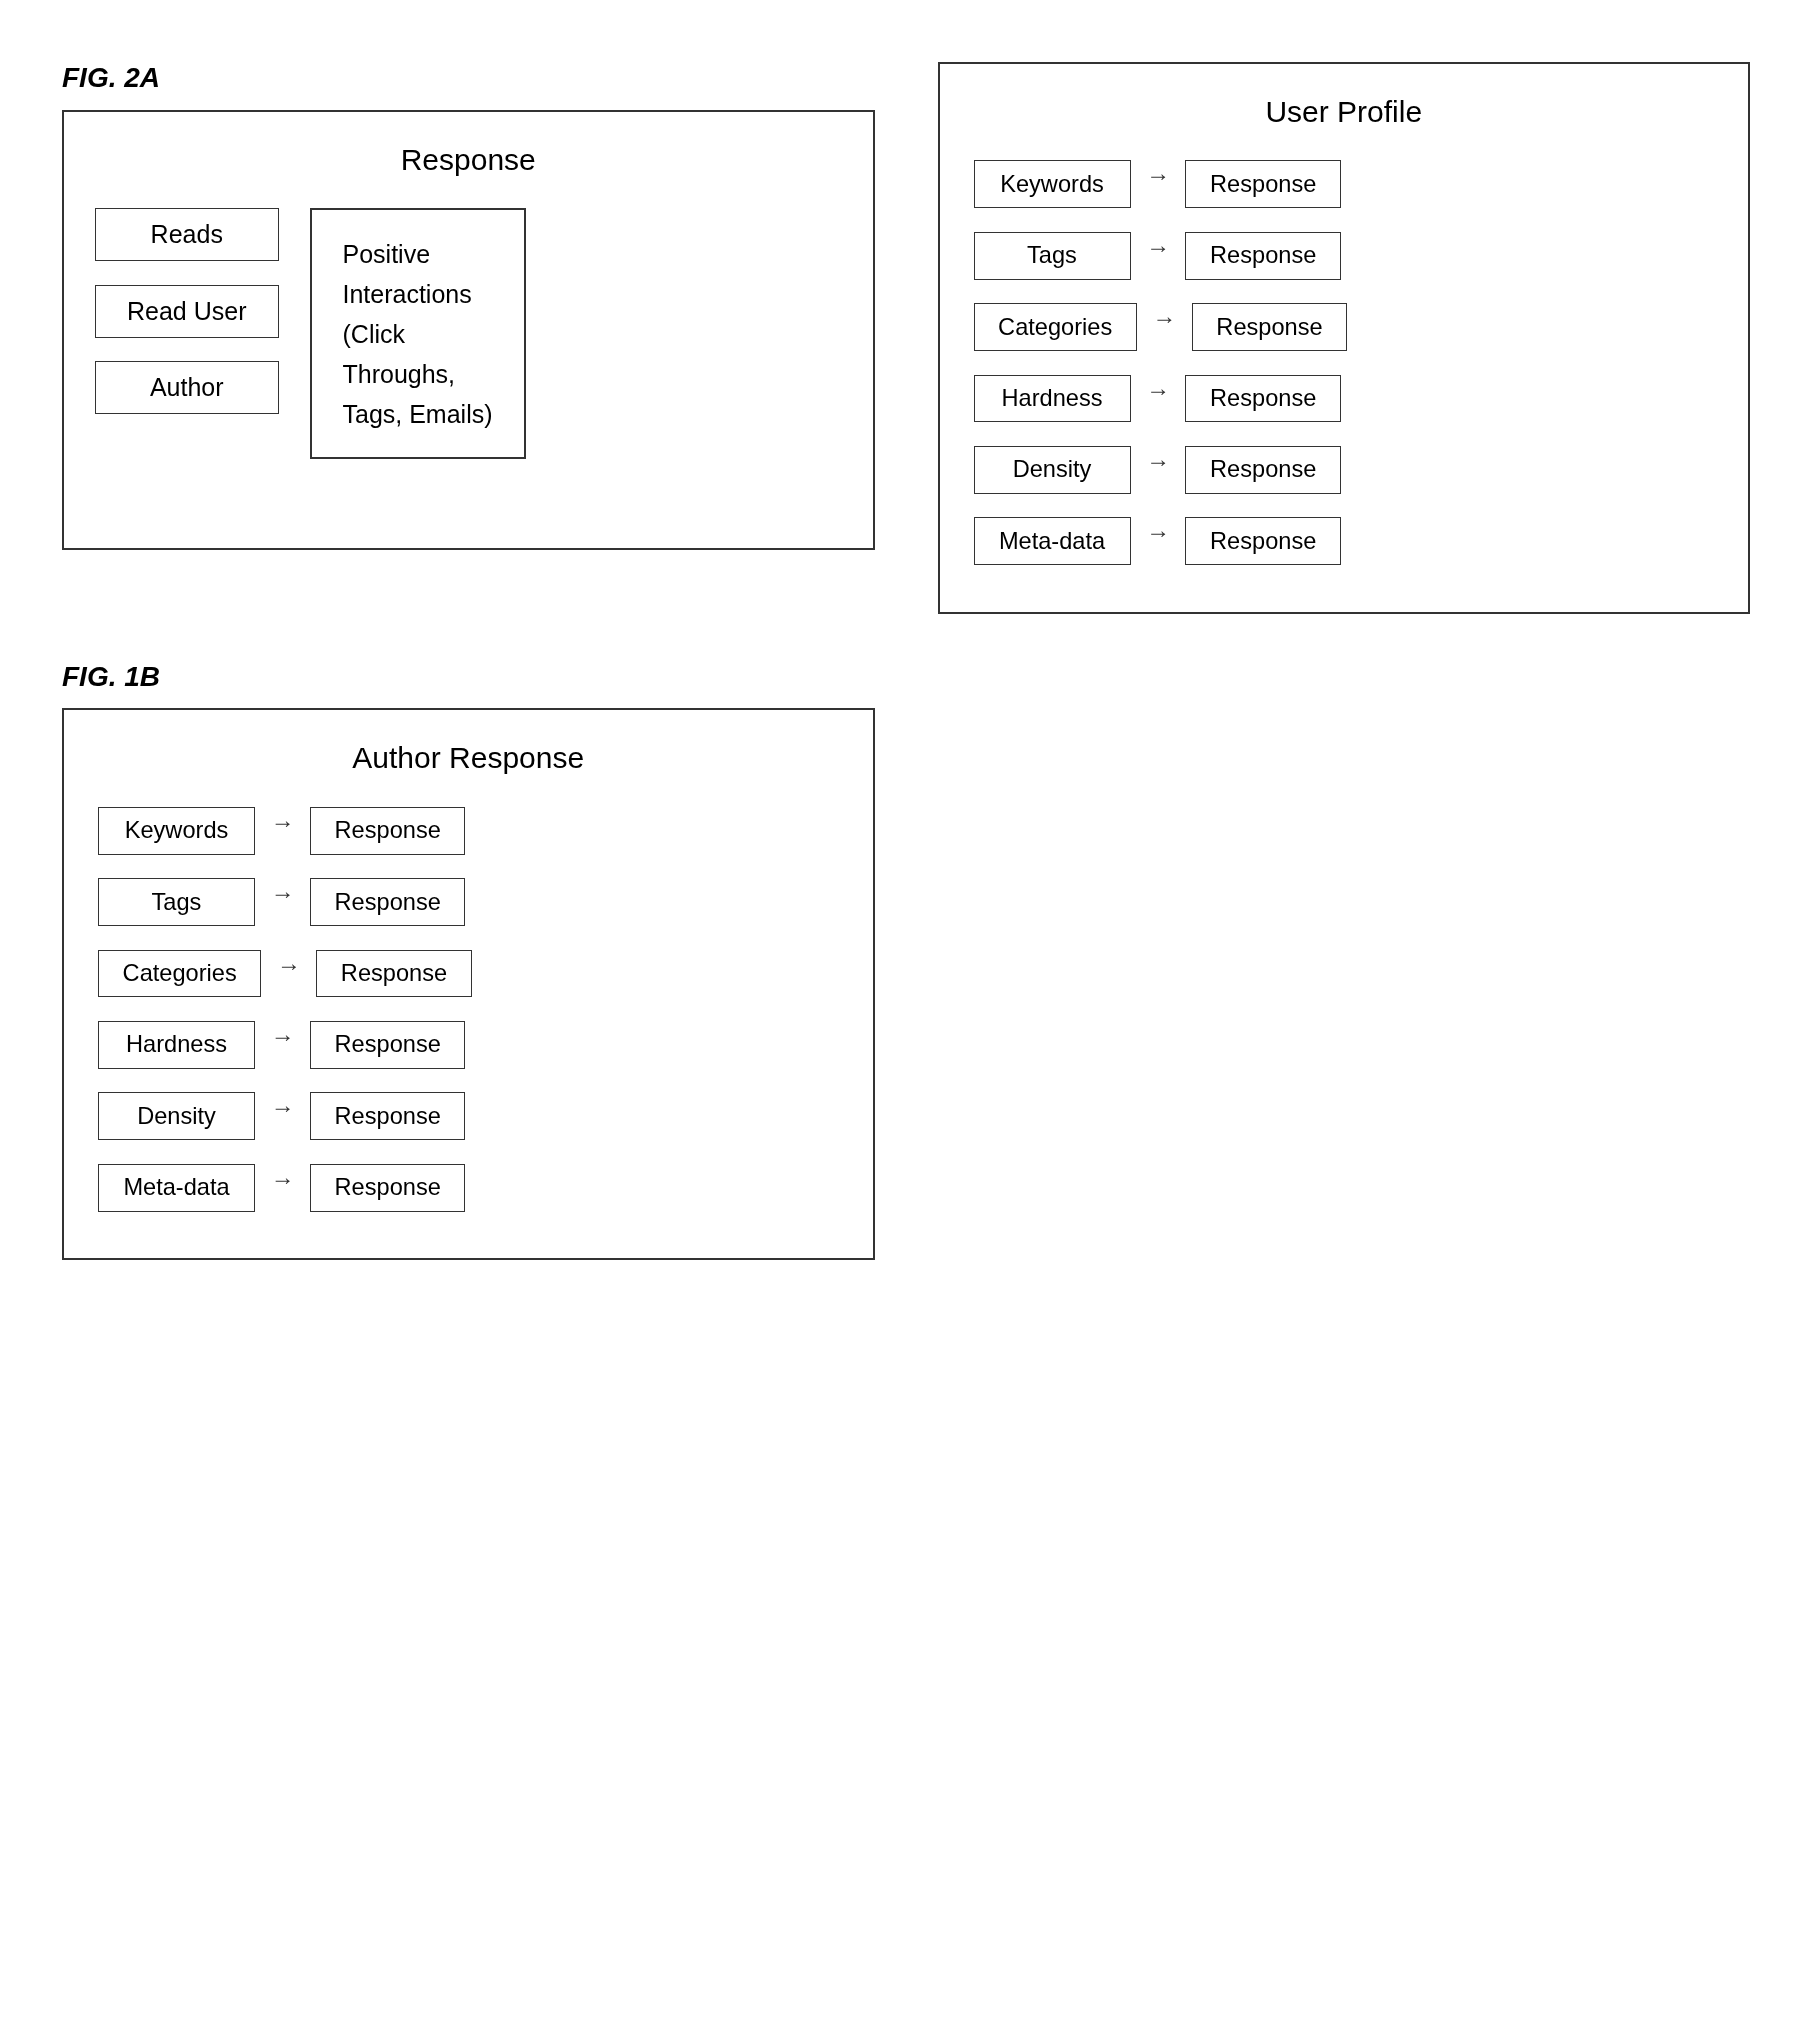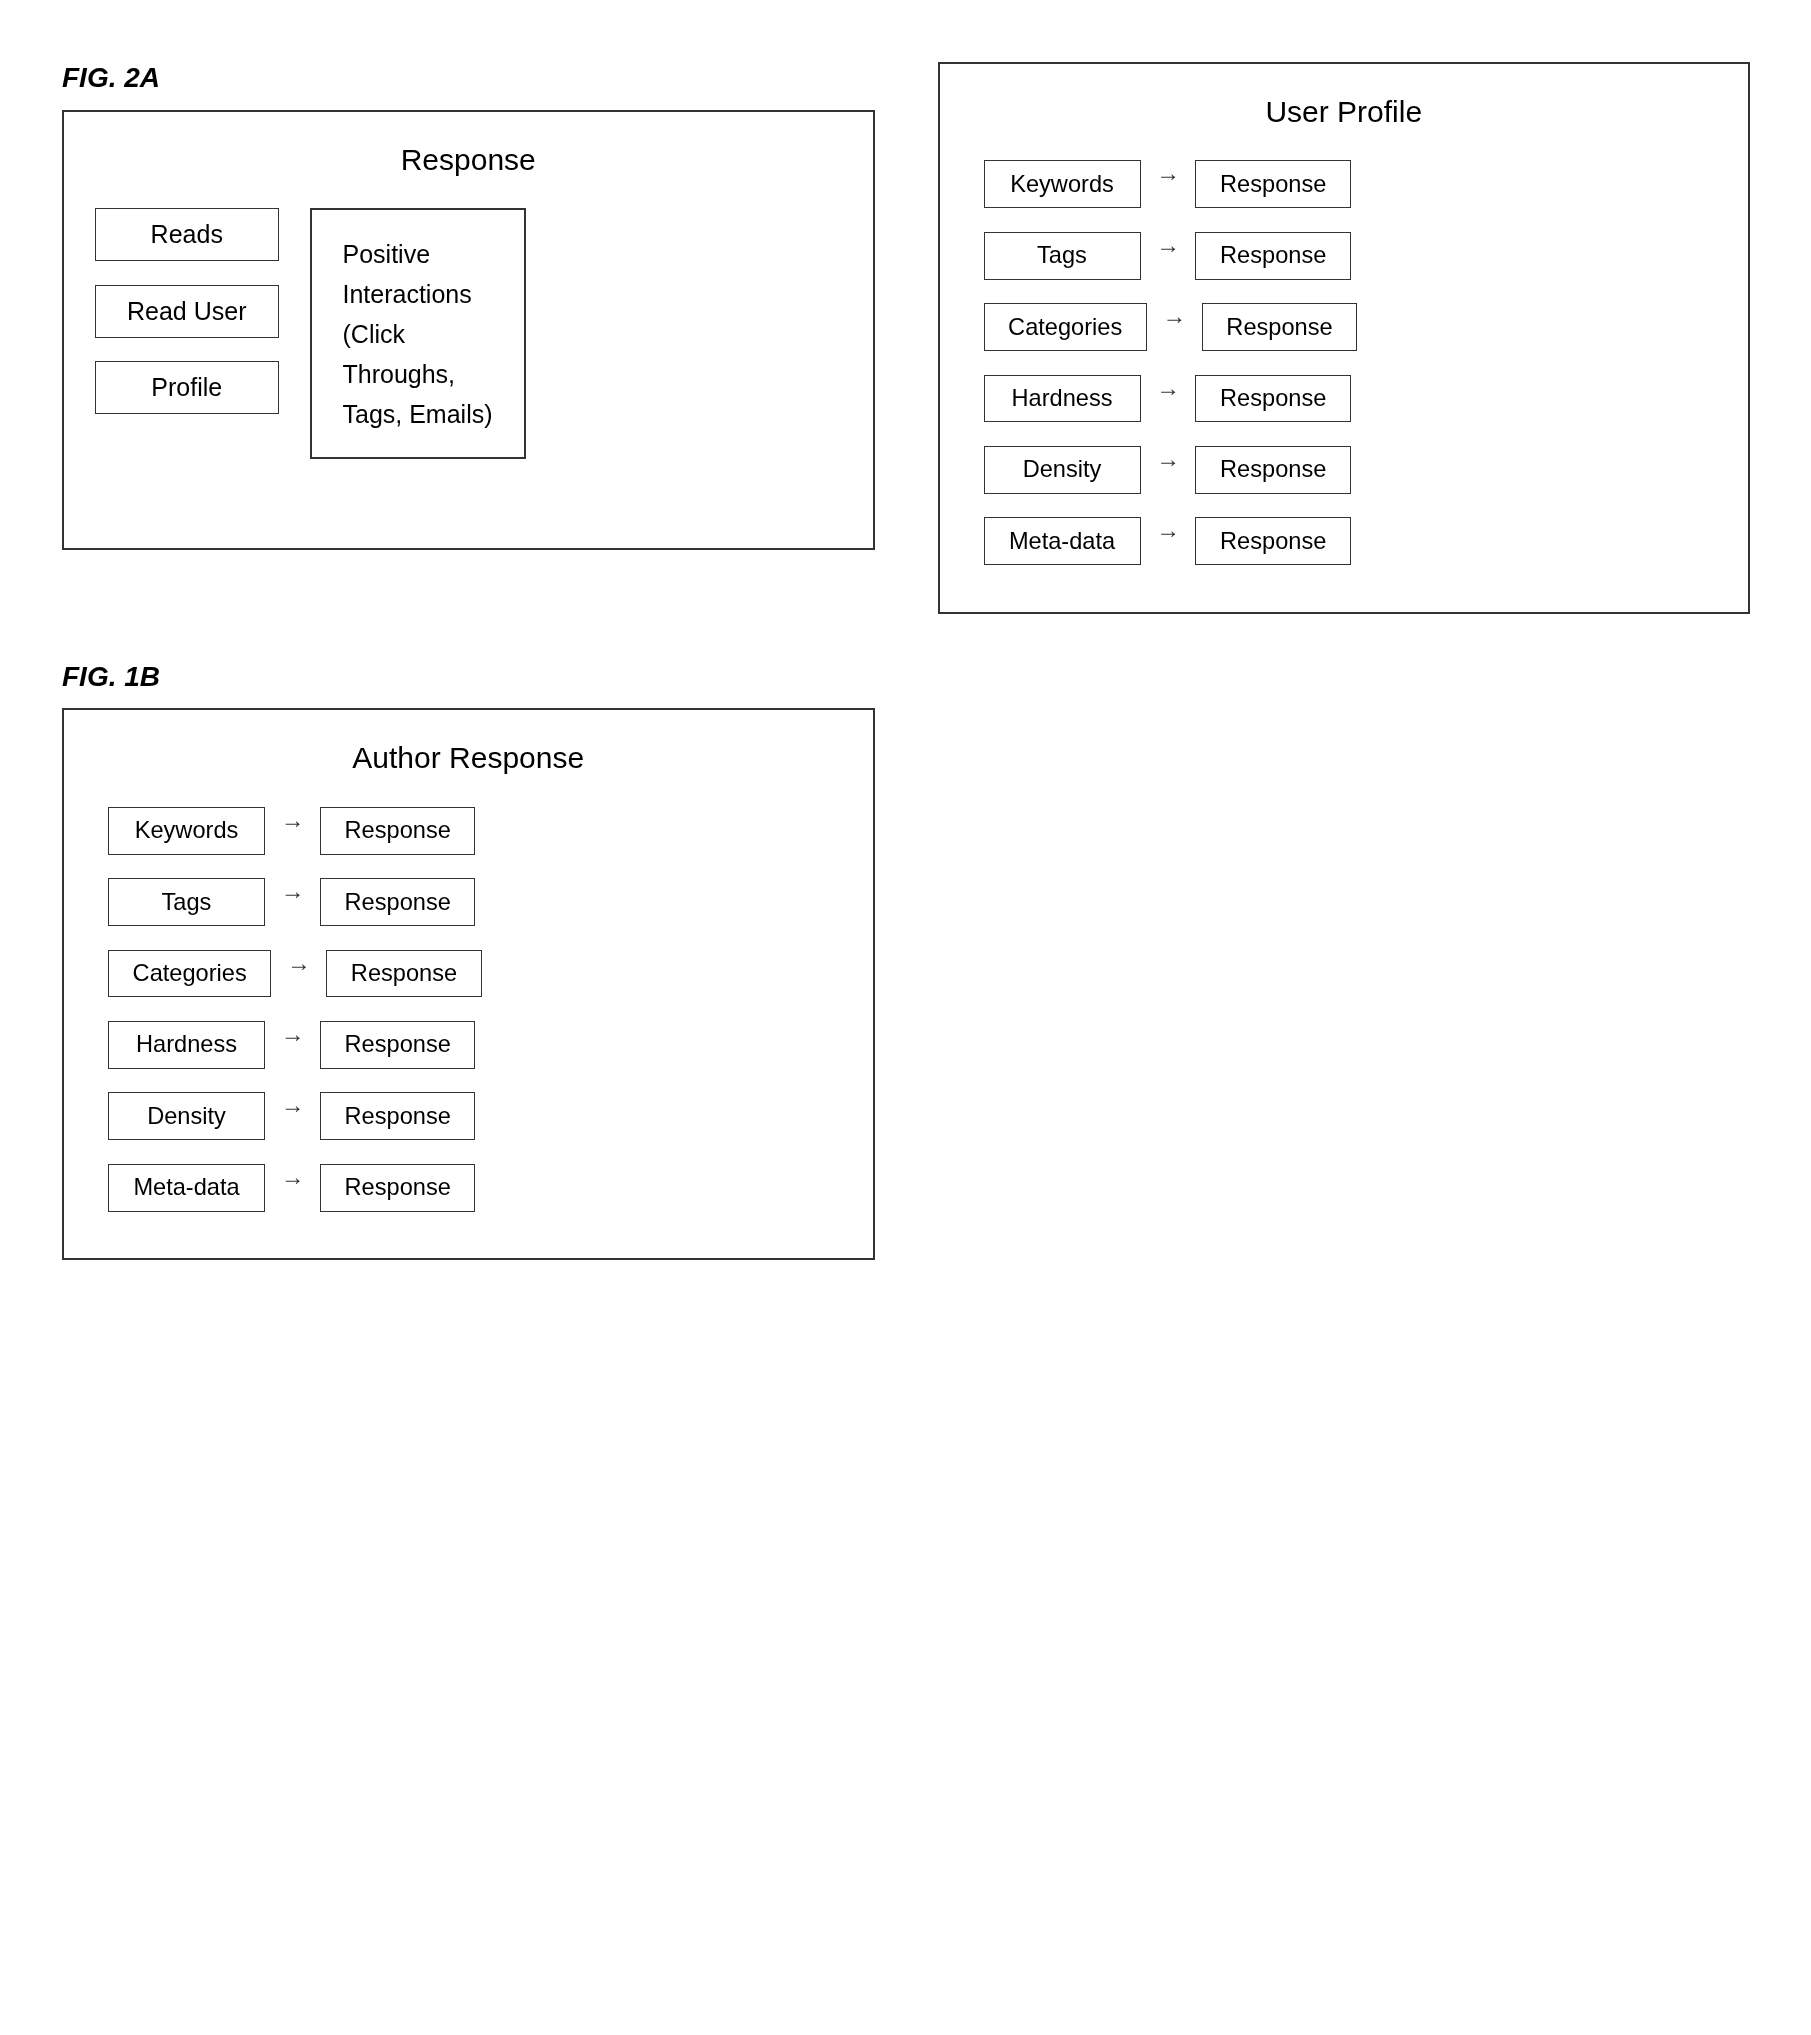--- a/index.html
+++ b/index.html
@@ -84,21 +84,21 @@
       padding: 11px 31px;
       font-size: 25px;
       text-align: center;
       min-width: 173px;
       background: #fff;
     }
 
     
     .profile-container {
       border: 2.4px solid #333;
-      padding: 31px 44px;
+      padding: 31px 34px;
       display: flex;
       flex-direction: column;
       gap: 7.9px;
     }
 
     .profile-title {
       font-size: 30px;
       text-align: center;
       margin-bottom: 23.6px;
     }
@@ -157,21 +157,21 @@
 <div class="page-container">
 
   <div class="fig-section fig2a-section">
     <div class="fig-label">FIG. 2A</div>
     <div class="fig2a-container">
       <div class="fig2a-title">Response</div>
       <div class="fig2a-content">
         <div class="fig2a-left">
           <div class="item-box">Reads</div>
           <div class="item-box">Read User</div>
-          <div class="item-box">Profile</div>
+          <div class="item-box">Author</div>
         </div>
         <div class="fig2a-right">
           Positive<br>Interactions<br>(Click<br>Throughs,<br>Tags, Emails)
         </div>
       </div>
     </div>
   </div>
 
   <div class="fig-section fig2c-section">
     <div class="profile-container">

